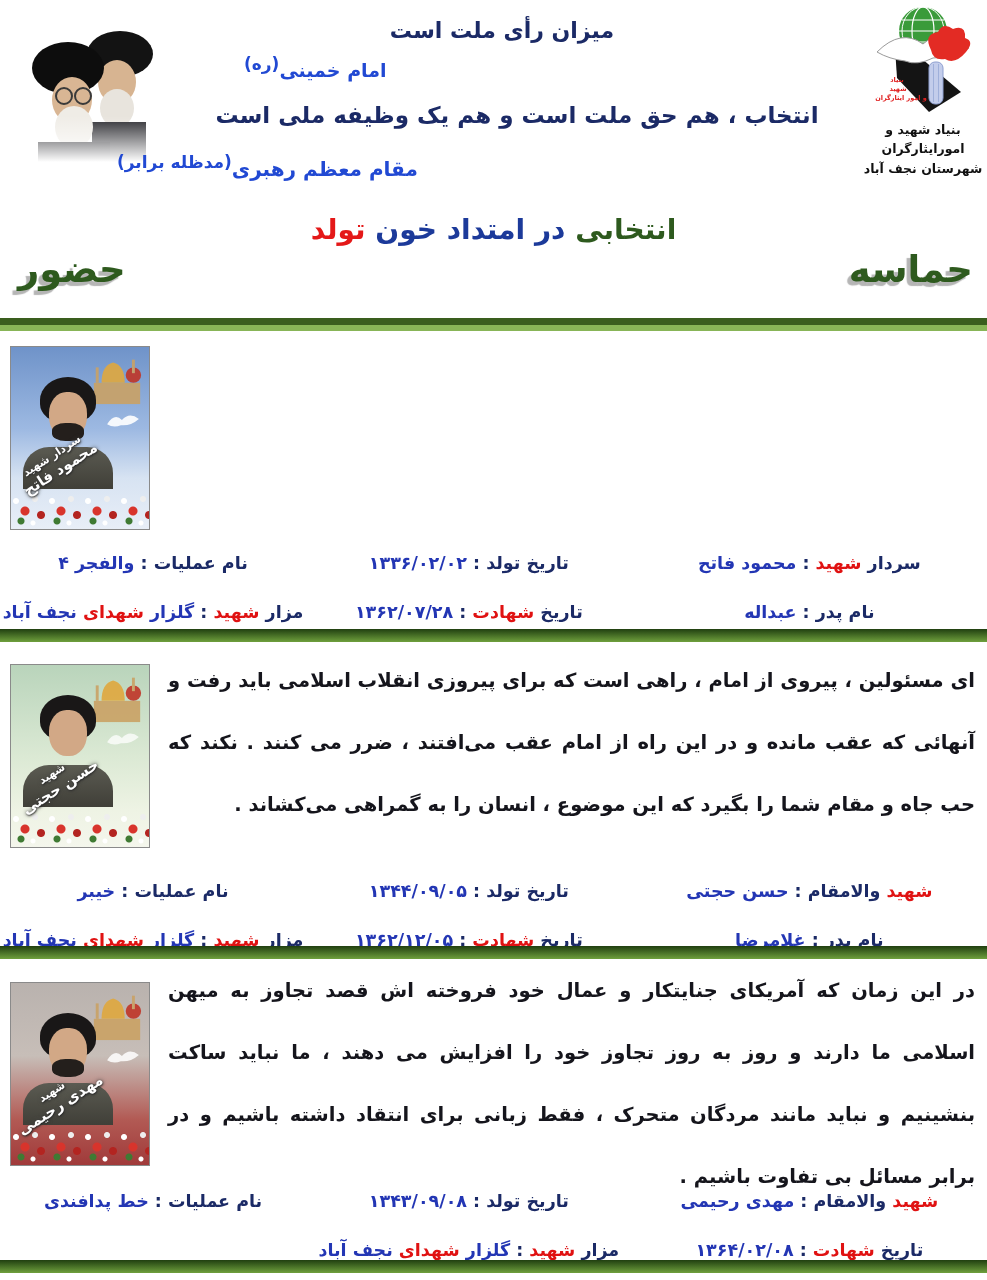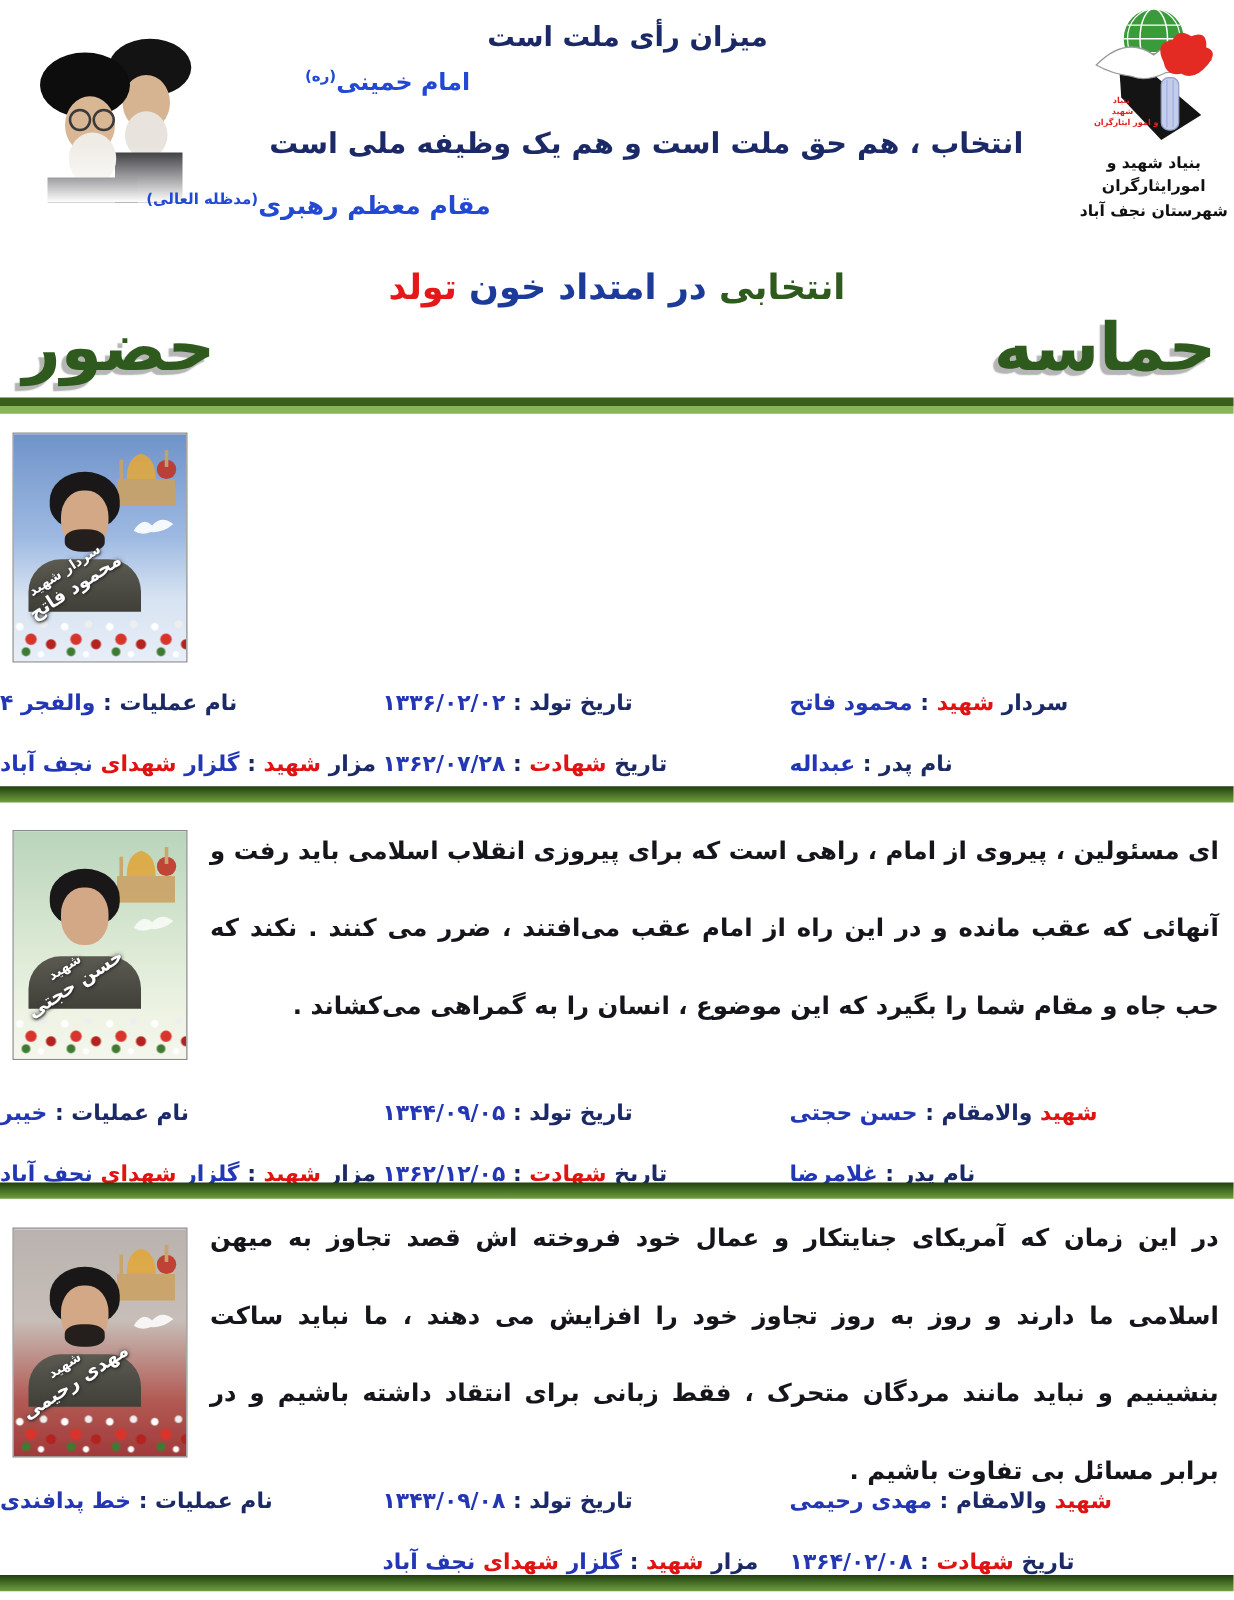--- a/index.html
+++ b/index.html
@@ -16,31 +16,31 @@
   .c-ink{color:#15151c;}
   
   .header{position:absolute;top:0;left:0;width:987px;height:210px;margin-left:12px;}
   .leaders{position:absolute;top:24px;left:8px;width:144px;height:138px;}
   .hq1{position:absolute;top:18px;left:210px;width:560px;text-align:center;
        font-size:22px;font-weight:bold;color:#1b2a66;}
   .hauth1{position:absolute;top:54px;left:232px;font-size:19px;font-weight:bold;color:#2149d3;}
   .hq2{position:absolute;top:102px;left:165px;width:680px;text-align:center;
        font-size:23px;font-weight:bold;color:#1b2a66;}
   .hauth2{position:absolute;top:152px;left:105px;font-size:20px;font-weight:bold;color:#2149d3;}
-  .hauth1 sup,.hauth2 sup{font-size:12px;}
+  .hauth1 sup,.hauth2 sup{font-size:17px;}
   .logo{position:absolute;top:4px;right:10px;width:132px;text-align:center;}
   .logo svg{display:block;margin:0 auto;}
   .logo-cap{font-size:12.5px;font-weight:bold;color:#111;line-height:1.55;margin-top:2px;}
   
   .main-title{position:absolute;top:213px;left:0;width:987px;text-align:center;
               font-size:28px;font-weight:bold;letter-spacing:.5px;}
   .t-green{color:#2e5a1e;}
   .t-blue{color:#1c3a9a;}
   .t-red{color:#e41818;}
-  .banner-word{position:absolute;top:248px;font-size:53px;font-weight:bold;color:#2e5a1e;
+  .banner-word{position:absolute;top:248px;font-size:37px;font-weight:bold;color:#2e5a1e;
                text-shadow:-4px 4px 1px #b5b5b5;}
   .banner-right{right:14px;}
   .banner-left{left:18px;}
   .greenbar{position:absolute;left:0;width:987px;height:13px;}
   #bar0{top:318px;background:linear-gradient(180deg,#3a5e1e 0 55%,#88b557 55% 100%);}
   #bar1{top:629px;background:linear-gradient(180deg,#203f10,#6fa03d);}
   #bar2{top:946px;background:linear-gradient(180deg,#203f10,#6fa03d);}
   #bar3{top:1260px;background:linear-gradient(180deg,#203f10,#6fa03d);}
   
   .section{position:absolute;left:0;width:987px;}
@@ -49,21 +49,21 @@
   #s3{top:958px;height:302px;}
   .quote{position:absolute;right:12px;left:168px;top:2px;
          font-size:19.5px;font-weight:bold;line-height:62px;
          text-align:justify;color:#15151c;}
   .details{position:absolute;left:0;right:0;display:grid;
            grid-template-columns:36% 33% 31%;grid-auto-rows:49px;align-items:center;
            font-size:17.5px;font-weight:bold;}
   #s1 .details{top:198px;}
   #s2 .details{top:218px;}
   #s3 .details{top:218px;}
-  .cell{text-align:left;white-space:nowrap;}
+  .cell{text-align:center;white-space:nowrap;}
   
   .photo{position:absolute;left:10px;width:138px;height:182px;border:1px solid #8a8a8a;
          box-shadow:inset 0 0 0 2px #ffffff;overflow:hidden;}
   #s1 .photo{top:6px;}
   #s2 .photo{top:16px;}
   #s3 .photo{top:24px;}
   .ph-bg{position:absolute;inset:0;}
   .p1 .ph-bg{background:linear-gradient(180deg,#6f93c9,#9db9e2 45%,#d7e3f2 72%,#e8eef7);}
   .p2 .ph-bg{background:linear-gradient(180deg,#b9d4bb,#dbe9d4 50%,#eef3e4 80%,#f4f6ec);}
   .p3 .ph-bg{background:linear-gradient(180deg,#b9b2ae,#c7beb8 40%,#b25a54 75%,#a03a3a);}
@@ -118,21 +118,21 @@
       <circle cx="63" cy="72" r="8" fill="none" stroke="#3a3a3a" stroke-width="2"></circle>
       <ellipse cx="54" cy="103" rx="19" ry="21" fill="#efece6"></ellipse>
       <rect x="18" y="118" width="72" height="20" fill="#1d1d22"></rect>
     </g>
     <rect x="0" y="92" width="144" height="46" fill="url(#fade)"></rect>
   </svg>
 
   <div class="hq1">میزان رأی ملت است</div>
   <div class="hauth1"><span>امام خمینی</span><sup>(ره)</sup></div>
   <div class="hq2">انتخاب ، هم حق ملت است و هم یک وظیفه ملی است</div>
-  <div class="hauth2"><span>مقام معظم رهبری</span><sup>(مدظله العالی)</sup></div>
+  <div class="hauth2"><span>مقام معظم رهبری</span><sup>(مدظله برابر)</sup></div>
 
   <div class="logo">
     <svg width="112" height="114" viewBox="0 0 112 114">
       <g>
         <circle cx="56" cy="27" r="24" fill="#3a9b3a"></circle>
         <ellipse cx="56" cy="27" rx="11" ry="24" fill="none" stroke="#ffffff" stroke-width="1.2"></ellipse>
         <ellipse cx="56" cy="27" rx="21" ry="24" fill="none" stroke="#ffffff" stroke-width="1"></ellipse>
         <line x1="32" y1="27" x2="80" y2="27" stroke="#ffffff" stroke-width="1.2"></line>
         <line x1="35" y1="16" x2="77" y2="16" stroke="#ffffff" stroke-width="1"></line>
         <line x1="35" y1="38" x2="77" y2="38" stroke="#ffffff" stroke-width="1"></line>

